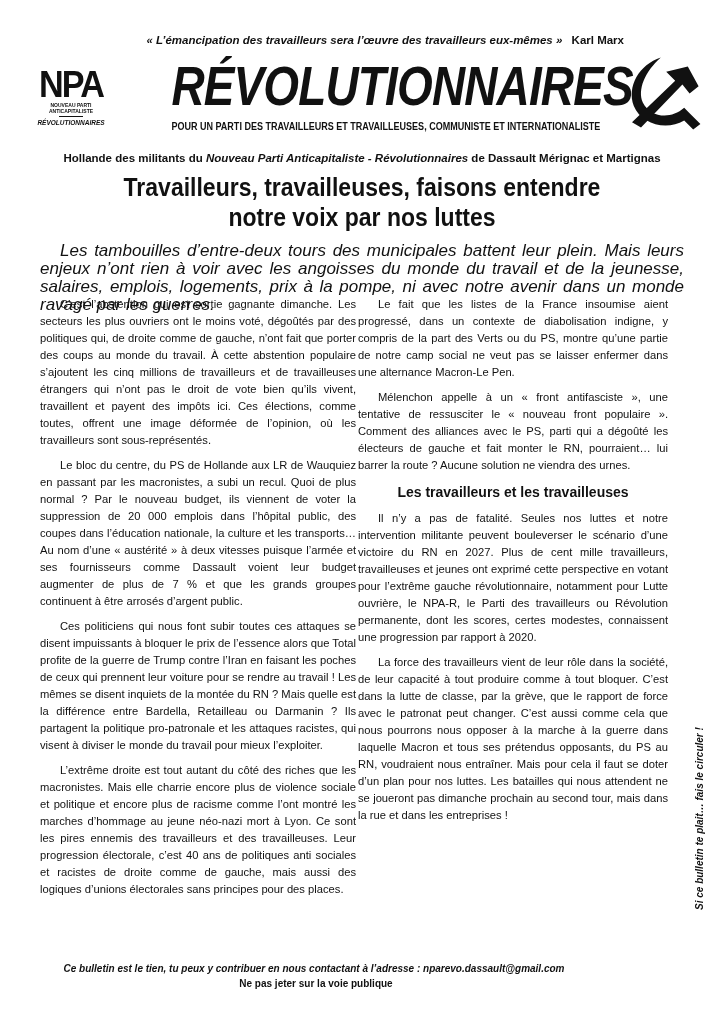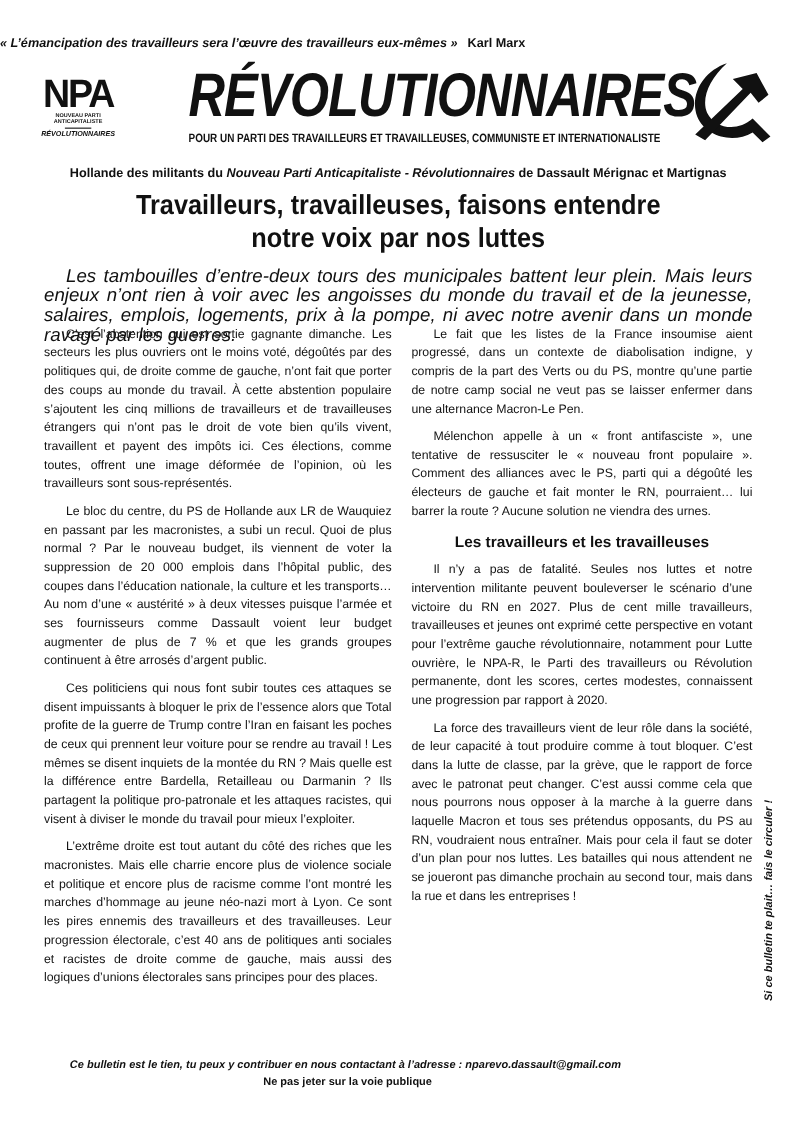--- a/index.html
+++ b/index.html
@@ -1,36 +1,36 @@
 <!DOCTYPE html>
 <html><head>
 <meta charset="utf-8">
 <style>
   html, body { margin:0; padding:0; background:#ffffff; }
   body { width:724px; height:1024px; position:relative; overflow:hidden; color:#111; font-family:"Liberation Sans", sans-serif; }
-  .quote { position:absolute; top:34px; left:0; width:624px; text-align:left; font-size:11.5px; font-weight:bold; }
+  .quote { position:absolute; top:34px; left:0; width:624px; text-align:right; font-size:11.5px; font-weight:bold; }
   .quote .q { font-style:italic; }
   .quote .a { margin-left:6px; }
   .npa-logo { position:absolute; left:28px; top:68px; width:86px; text-align:center; }
   .npa-logo .big { font-family:"Liberation Sans", sans-serif; font-weight:bold; font-size:36px; letter-spacing:-2px; line-height:34px; transform:scaleX(0.95); }
   .npa-logo .small1 { font-size:5px; line-height:6px; font-weight:bold; }
   .npa-logo .small2 { font-size:5px; line-height:6px; font-weight:bold; }
   .npa-logo .rule { width:24px; height:1px; background:#111; margin:2px auto; }
   .npa-logo .small3 { font-size:6.5px; font-weight:bold; font-style:italic; }
   .masthead { position:absolute; left:130px; top:58px; width:460px; text-align:center; }
   .masthead .title { font-family:"Liberation Sans", sans-serif; font-weight:bold; font-style:italic; font-size:56px; line-height:56px; letter-spacing:-1px; transform:scaleX(0.82); transform-origin:center; white-space:nowrap; }
   .masthead .sub { font-size:11px; font-weight:bold; margin-top:6px; transform:scaleX(0.82); white-space:nowrap; }
   .hammer { position:absolute; left:614px; top:52px; width:90px; height:90px; }
   .bulletin { position:absolute; top:152px; left:0; width:724px; text-align:center; font-size:11.5px; font-weight:bold; }
   .bulletin i { font-style:italic; }
   .headline { position:absolute; top:172px; left:0; width:724px; text-align:center; font-size:25px; font-weight:bold; line-height:30px; transform:scaleX(0.92); }
   .chapo { position:absolute; top:242px; left:40px; width:644px; font-size:17px; font-style:italic; line-height:18px; text-indent:20px; text-align:justify; }
   .col { position:absolute; top:296px; font-size:11.2px; line-height:17px; text-align:justify; }
   .col.left { left:40px; width:316px; }
-  .col.right { left:374px; width:310px; }
+  .col.right { left:358px; width:310px; }
   .col p { margin:0 0 8px 0; text-indent:20px; }
   .subhead { font-size:14px; font-weight:bold; text-align:center; line-height:20px; margin:4px 0 8px 0; }
   .signature { font-weight:bold; text-indent:14px; margin-top:6px; }
   .vertical { position:absolute; left:694px; top:910px; transform:rotate(-90deg); transform-origin:left top; font-size:10px; font-weight:bold; font-style:italic; white-space:nowrap; }
   .footer1 { position:absolute; top:963px; left:0; width:628px; text-align:center; font-size:10px; font-weight:bold; font-style:italic; }
   .footer2 { position:absolute; top:978px; left:0; width:632px; text-align:center; font-size:10px; font-weight:bold; }
 </style>
 </head>
 <body>
 

